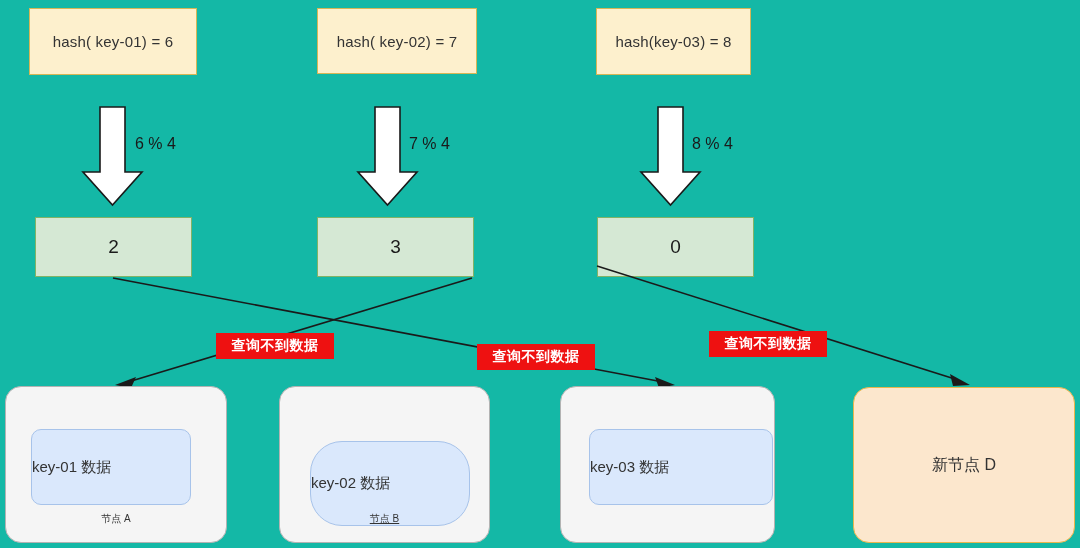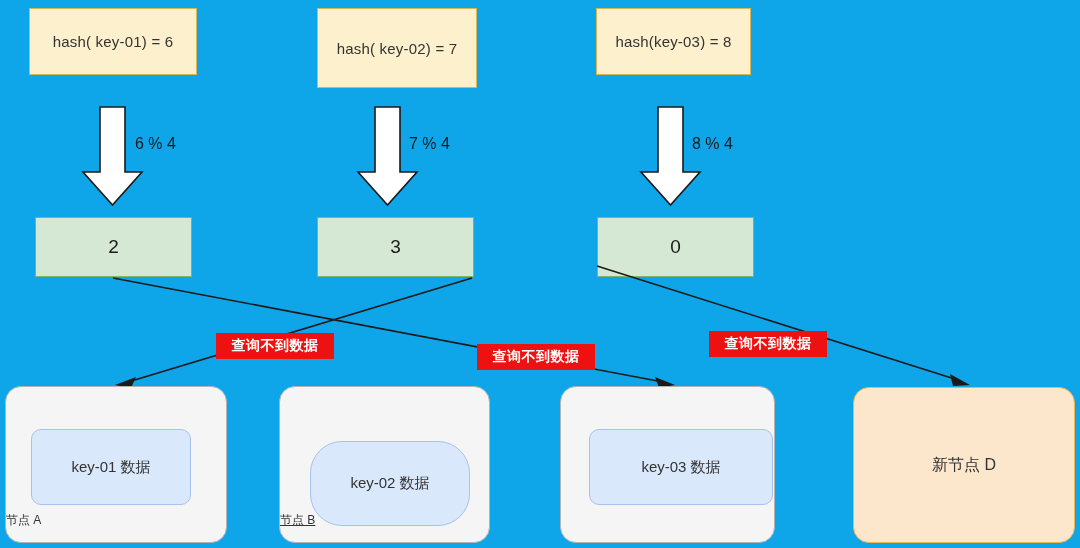--- a/index.html
+++ b/index.html
@@ -8,21 +8,21 @@
     padding: 0;
     background: #ffffff;
   }
   body {
     font-family: "Liberation Sans", "DejaVu Sans", sans-serif;
   }
   #canvas {
     position: relative;
     width: 1080px;
     height: 548px;
-    background: #0ea5e9;
+    background: #14b8a6;
     overflow: hidden;
   }
   .abs { position: absolute; box-sizing: border-box; }
 
   
   .hash-box {
     background: #fdf0cd;
     border: 1.4px solid #d6b656;
     display: flex;
     align-items: center;
@@ -70,31 +70,31 @@
     border: 1.4px solid #b3b3b3;
   }
   .node.new {
     background: #fce7cd;
     border: 1.4px solid #e8b64c;
   }
   .node-label {
     position: absolute;
     left: 0;
     right: 0;
-    text-align: left;
+    text-align: center;
     color: #333333;
-    font-size: 12px;
+    font-size: 10px;
   }
   .data-box {
     background: #dae8fc;
     border: 1.4px solid #a7c3ea;
     border-radius: 10px;
     display: flex;
     align-items: center;
-    justify-content: center;
+    justify-content: flex-start;
     color: #333333;
     font-size: 15px;
   }
   .node-center-label {
     position: absolute;
     inset: 0;
     display: flex;
     align-items: center;
     justify-content: center;
     color: #333333;
@@ -114,21 +114,21 @@
   .arrowhead { fill: #1a1a1a; }
 </style>
 </head>
 <body>
 
 <div id="canvas">
 
   <div class="abs hash-box" style="left:29px;  top:8px;  width:168px; height:67px;">
     <span>hash( key-01) = 6</span>
   </div>
-  <div class="abs hash-box" style="left:317px; top:8px;  width:160px; height:80px;">
+  <div class="abs hash-box" style="left:317px; top:8px;  width:160px; height:66px;">
     <span>hash( key-02) = 7</span>
   </div>
   <div class="abs hash-box" style="left:596px; top:8px;  width:155px; height:67px;align-items:center;">
     <span>hash(key-03) = 8</span>
   </div>
 
   <div class="abs mod-label" style="left:135px; top:135px;">6 % 4</div>
   <div class="abs mod-label" style="left:409px; top:135px;">7 % 4</div>
   <div class="abs mod-label" style="left:692px; top:135px;">8 % 4</div>
 

